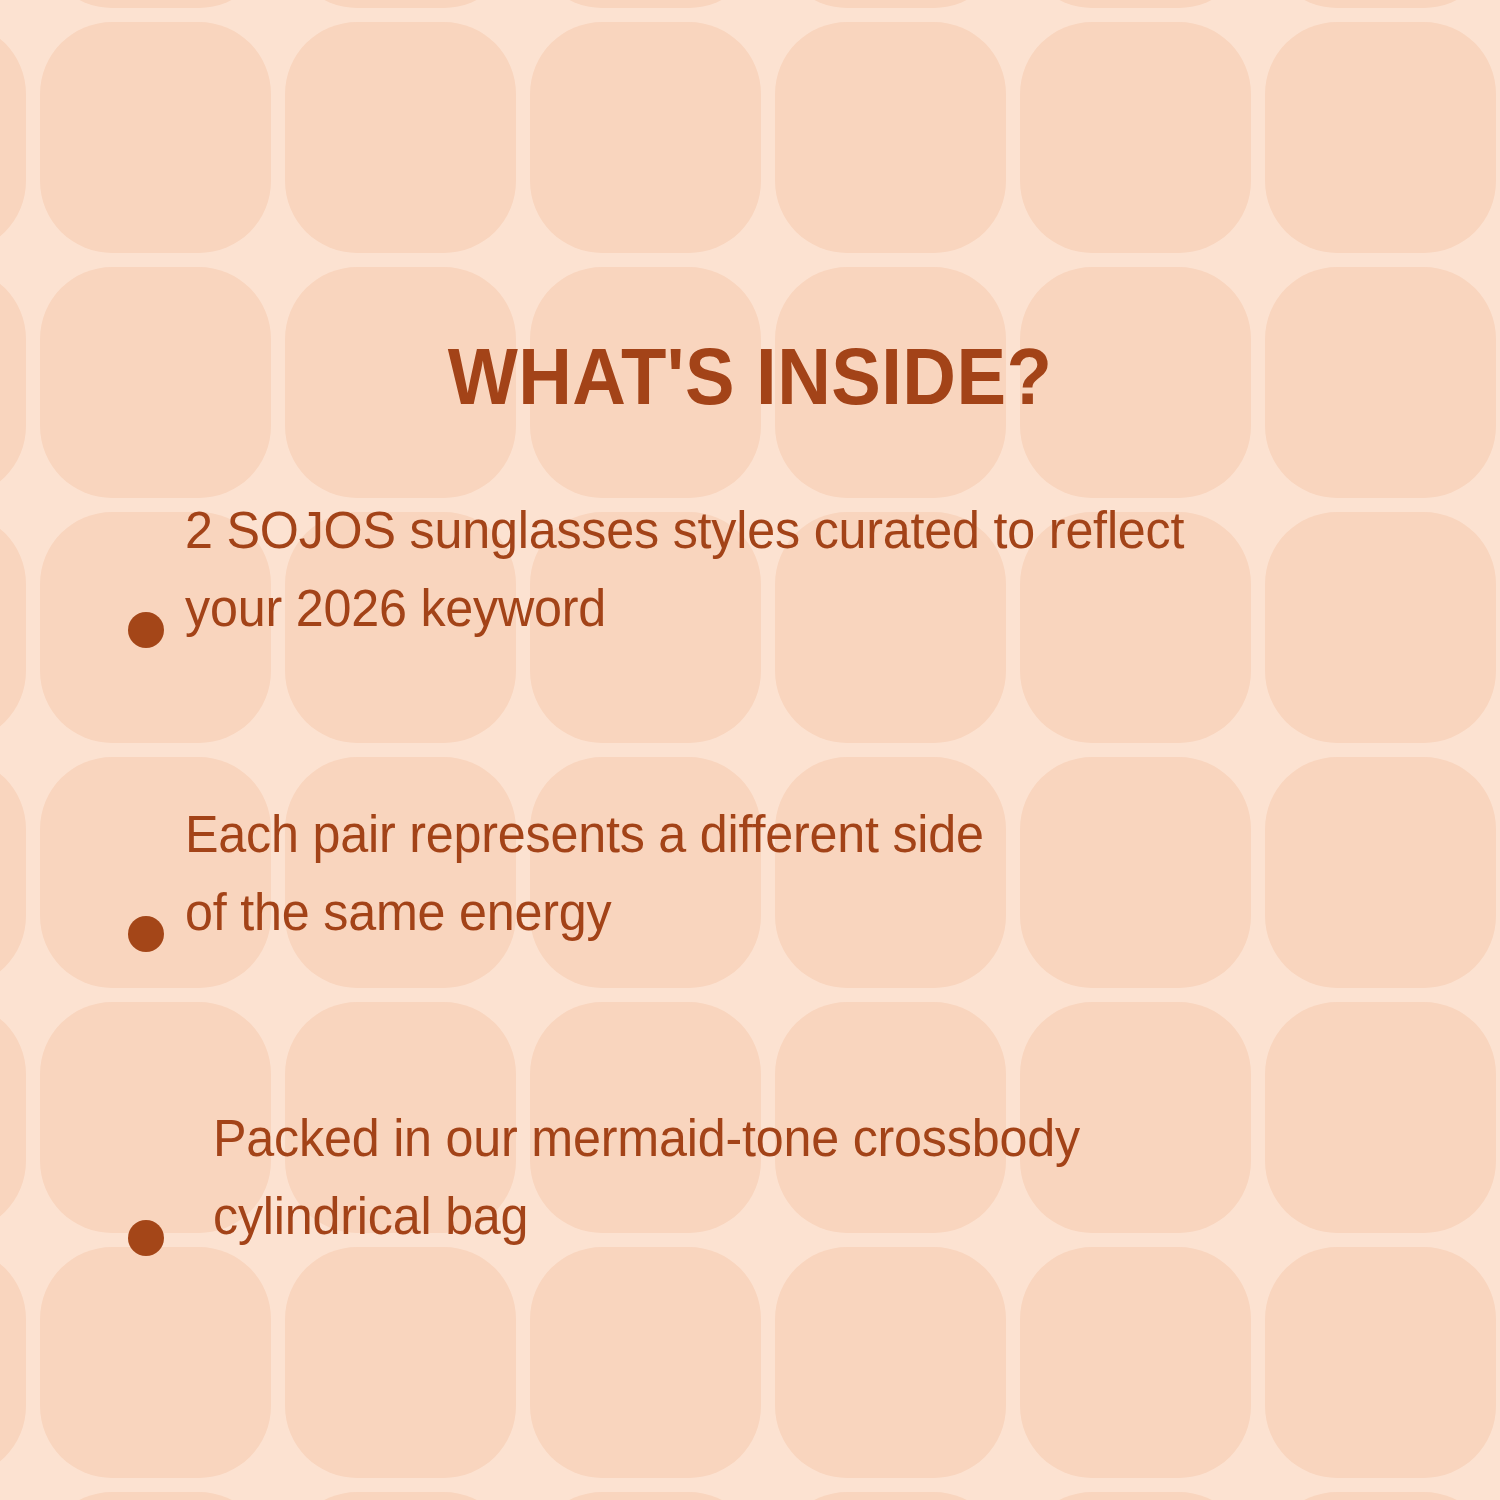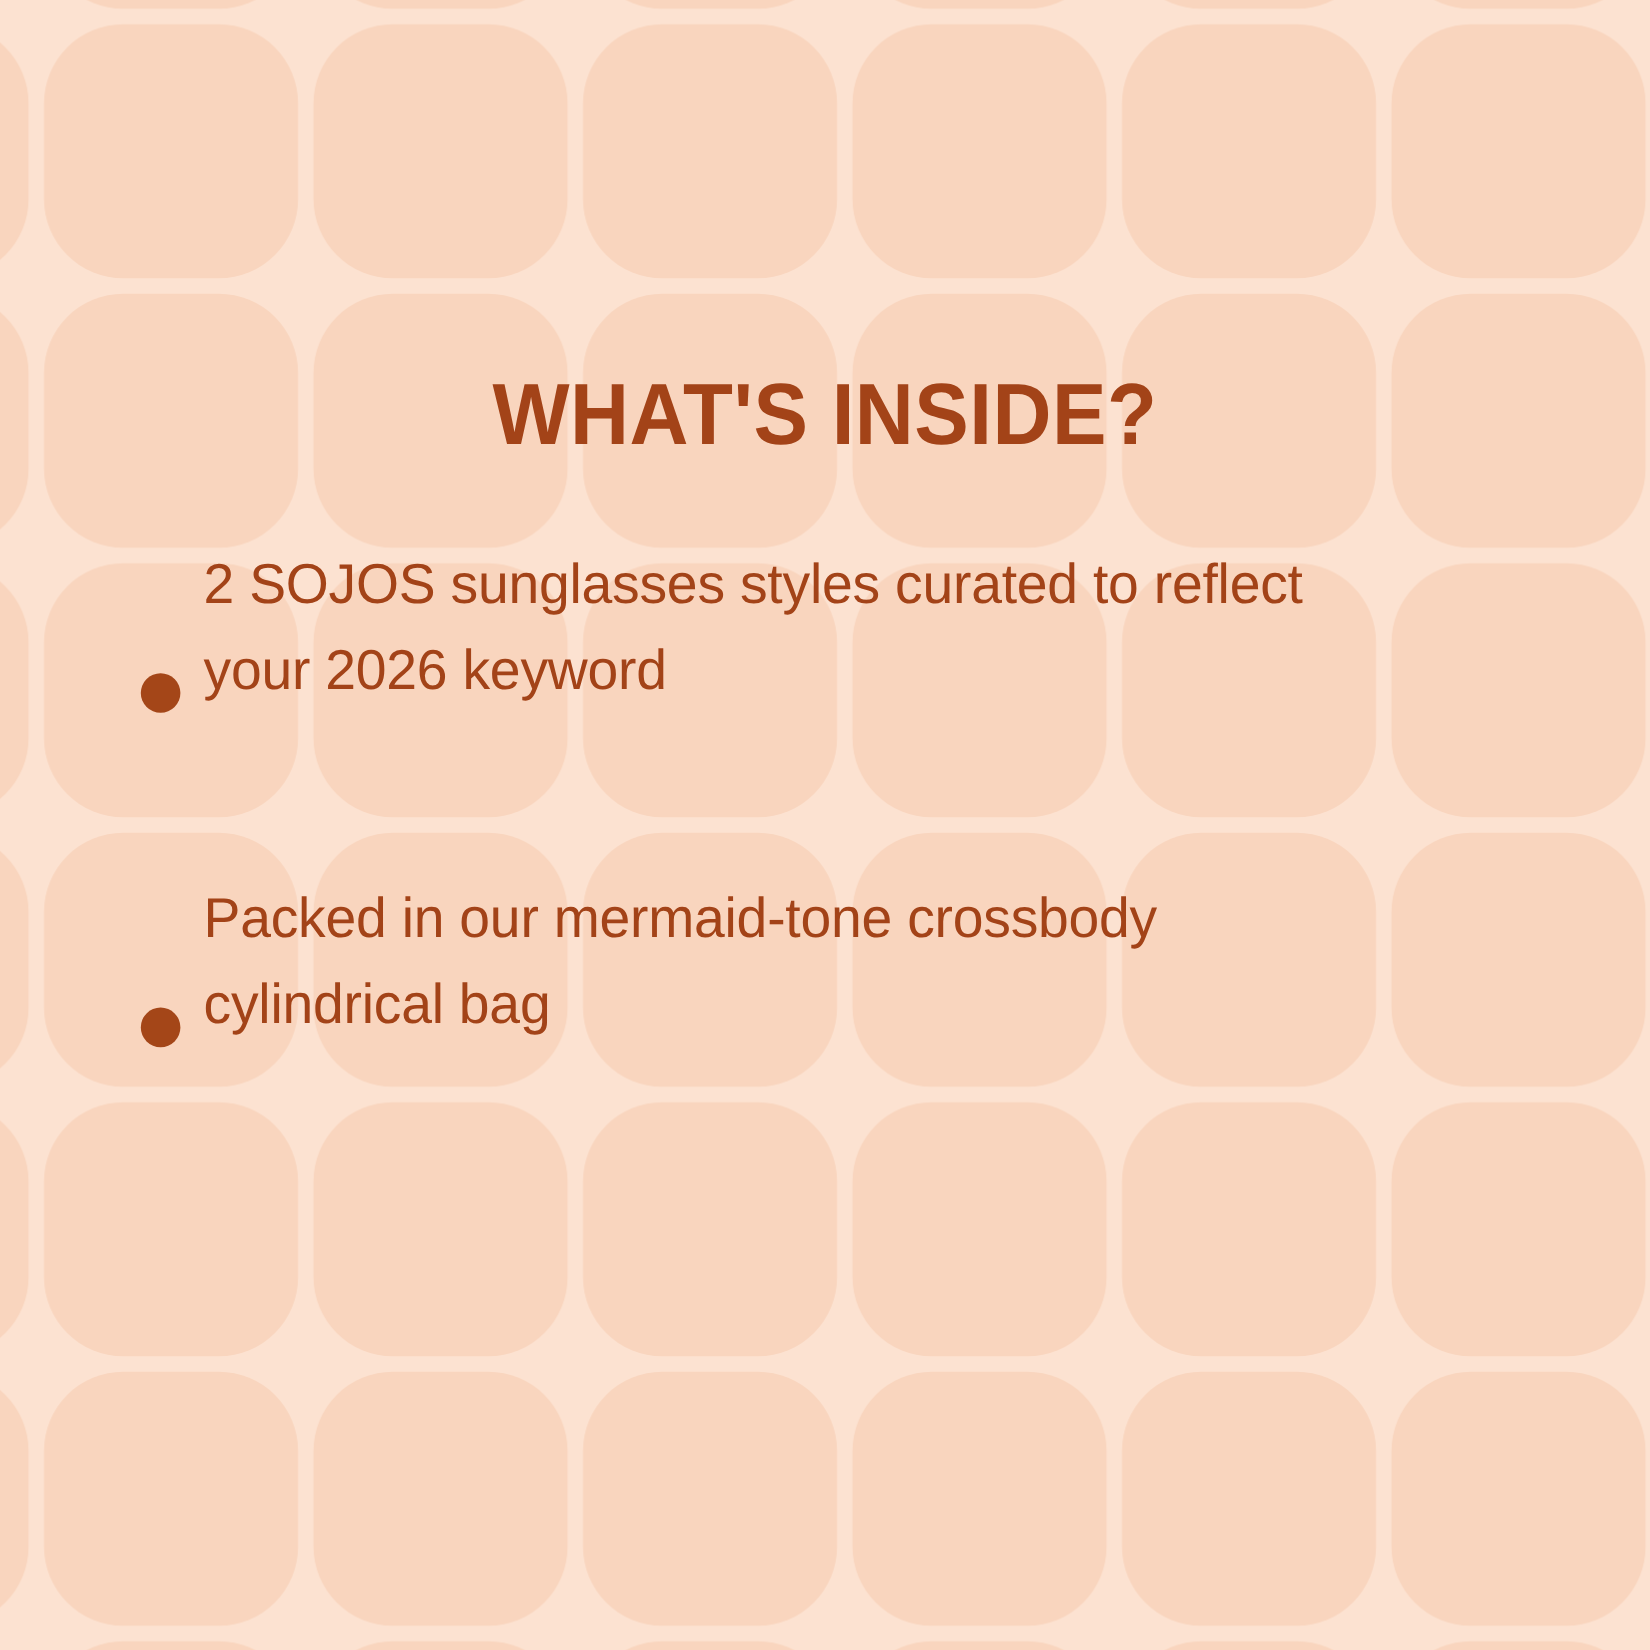--- a/index.html
+++ b/index.html
@@ -57,21 +57,21 @@
     top: 492px;
     width: 1300px;
   }
 
   .bullet-item {
     position: relative;
     display: flex;
     align-items: flex-end;
     margin-bottom: 148px;
   }
-  .bullet-item:last-child { margin-bottom: 0; }
+  .bullet-item:last-child { margin-bottom: 0; gap: 28px; }
 
   .bullet-dot {
     flex: 0 0 auto;
     width: 36px;
     height: 36px;
     border-radius: 50%;
     background: #A44618;
     margin-top: 14px;
     margin-right: 21px;
   }
@@ -109,20 +109,25 @@
     <div id="title">WHAT'S INSIDE?</div>
 
     <div id="bullet-list">
 
       <div class="bullet-item">
         <span class="bullet-dot"></span>
         <span class="bullet-text">2 SOJOS sunglasses styles curated to reflect
 your 2026 keyword</span>
       </div>
 
+      <div class="bullet-item">
+        <span class="bullet-dot"></span>
+        <span class="bullet-text">Each pair represents a different side
+of the same energy</span>
+      </div>
 
       <div class="bullet-item">
         <span class="bullet-dot"></span>
         <span class="bullet-text">Packed in our mermaid-tone crossbody
 cylindrical bag</span>
       </div>
 
     </div>
   </div>
 </div>

